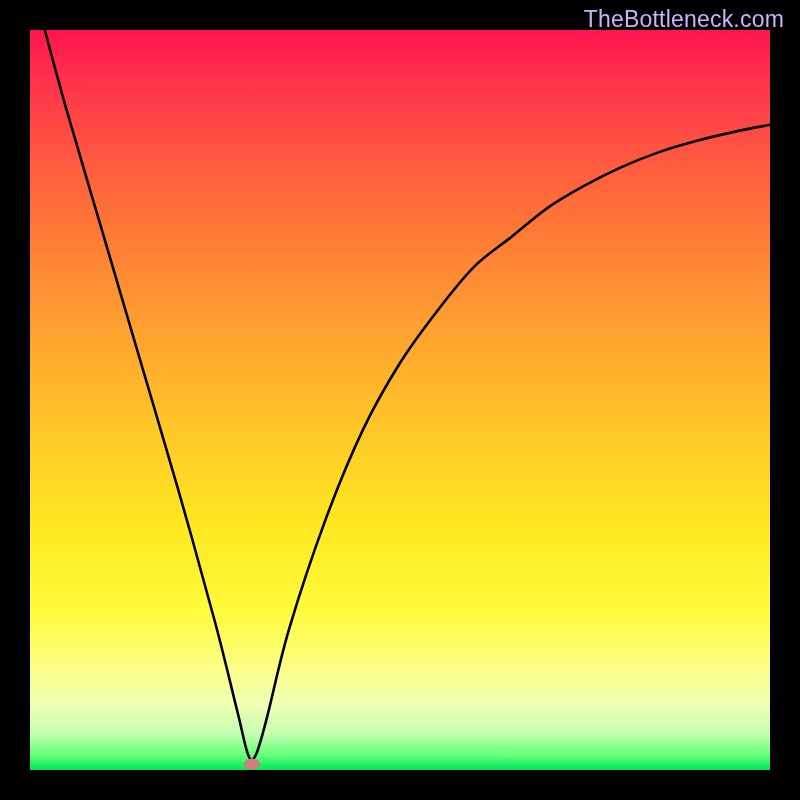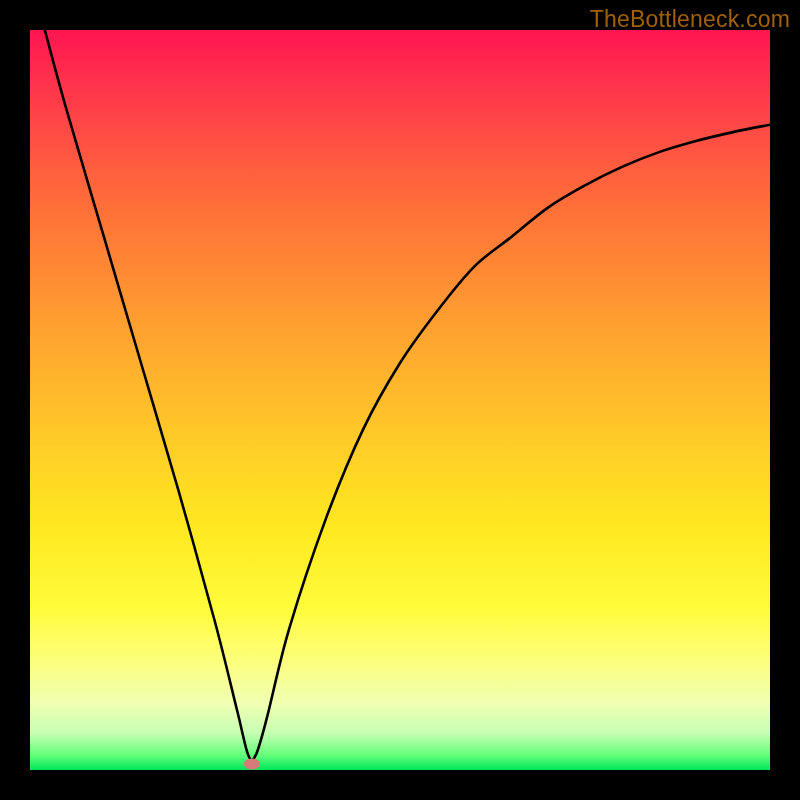--- a/index.html
+++ b/index.html
@@ -6,22 +6,22 @@
   html, body { width: 800px; height: 800px; overflow: hidden; background: #000; }
   .frame {
     position: relative;
     width: 800px;
     height: 800px;
     background: #000;
   }
   .watermark {
     position: absolute;
     top: 6px;
-    right: 10px;
-    color: #a16207;
+    right: 16px;
+    color: #c4b5fd;
     font: 23px Arial, Helvetica, sans-serif;
     letter-spacing: 0.2px;
     z-index: 10;
   }
   .plot {
     position: absolute;
     left: 30px;
     top: 30px;
     width: 740px;
     height: 740px;

